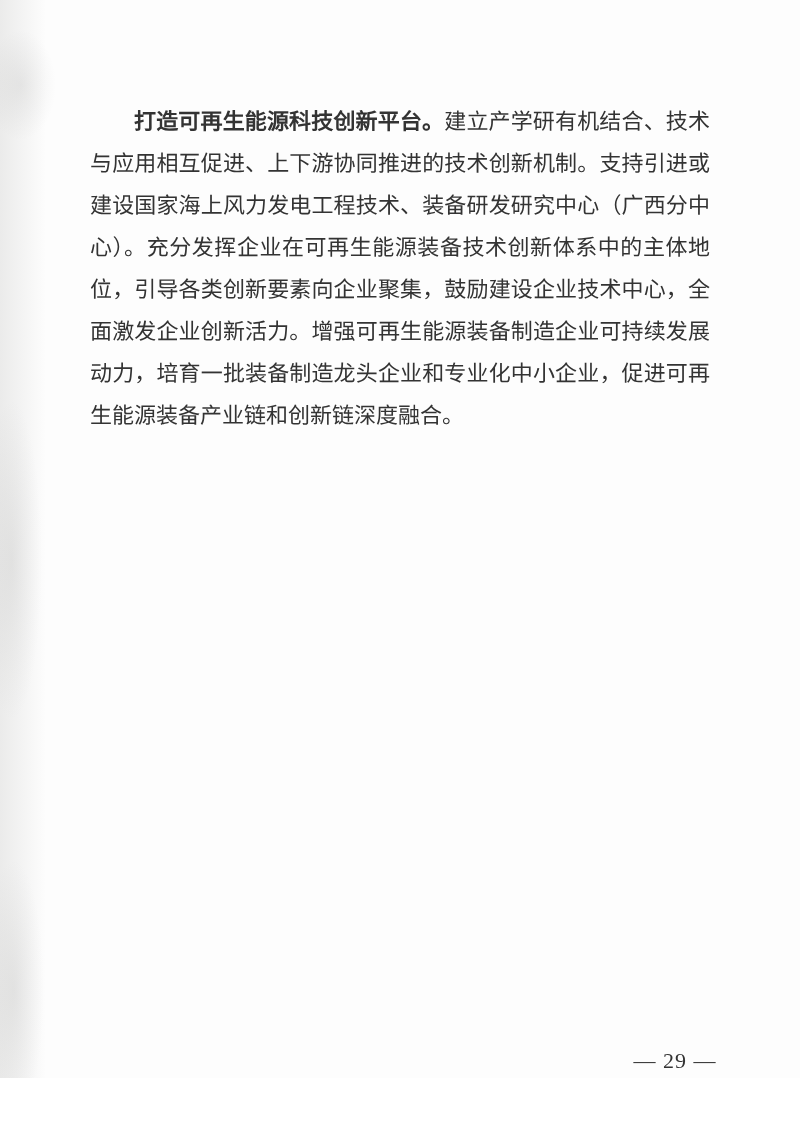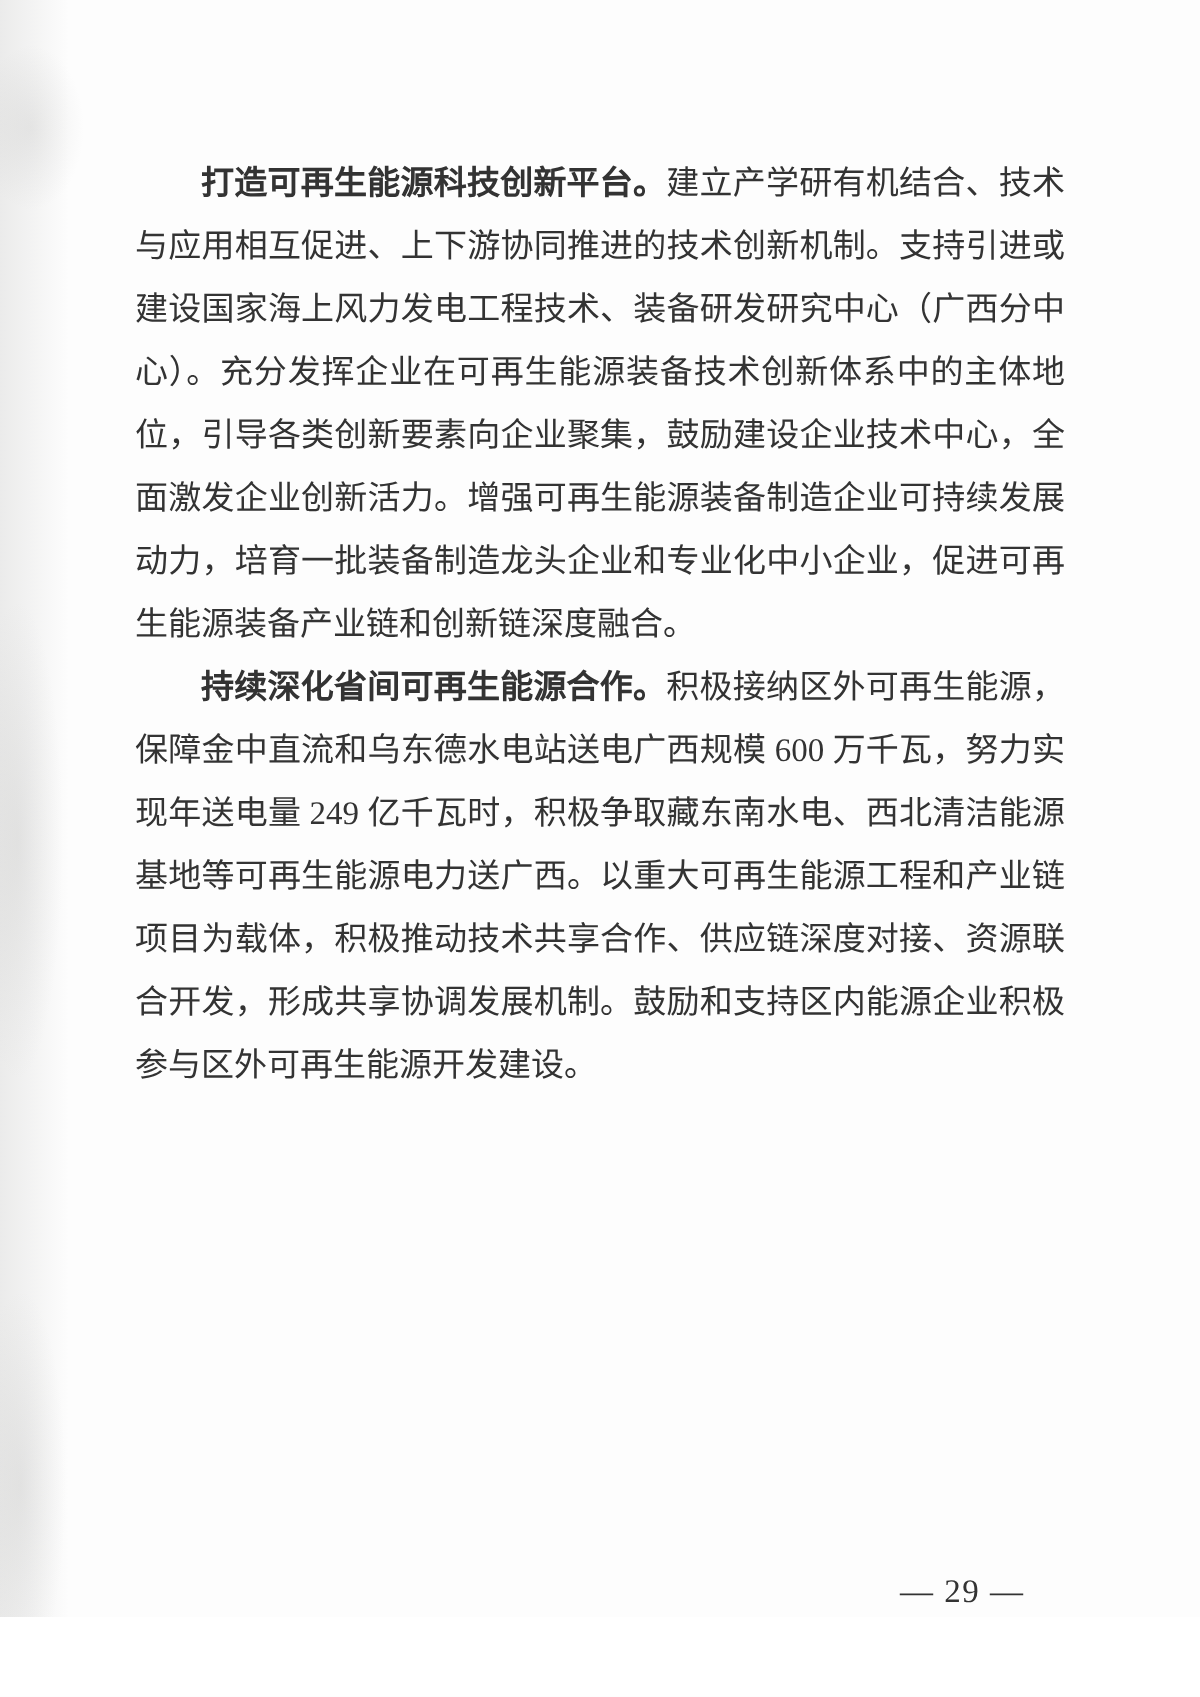--- a/index.html
+++ b/index.html
@@ -59,40 +59,40 @@
     font-weight: 700;
   }
   p.heading {
     font-weight: 700;
   }
   .page-number {
     position: absolute;
     top: 1048px;
     left: 600px;
     width: 150px;
+    text-align: center;
     font-size: 22px;
     line-height: 26px;
     letter-spacing: 1px;
     color: #333333;
   }
 </style>
 </head>
 <body>
 
 <div class="page">
 
   <span class="scan-smudge smudge-a"></span>
   <span class="scan-smudge smudge-b"></span>
   <span class="scan-smudge smudge-c"></span>
 
   <div class="content">
 
     <p class="para"><span class="lead">打造可再生能源科技创新平台。</span><span>建立产学研有机结合、技术与应用相互促进、上下游协同推进的技术创新机制。支持引进或建设国家海上风力发电工程技术、装备研发研究中心（广西分中心）。充分发挥企业在可再生能源装备技术创新体系中的主体地位，引导各类创新要素向企业聚集，鼓励建设企业技术中心，全面激发企业创新活力。增强可再生能源装备制造企业可持续发展动力，培育一批装备制造龙头企业和专业化中小企业，促进可再生能源装备产业链和创新链深度融合。</span></p>
 
 
-    <p class="para"><span class="lead">持续深化省间可再生能源合作。</span><span>积极接纳区外可再生能源，保障金中直流和乌东德水电站送电广西规模 600 万千瓦，努力实现年送电量 249 亿千瓦时，积极争取藏东南水电、西北清洁能源基地等可再生能源电力送广西。以重大可再生能源工程和产业链项目为载体，积极推动技术共享合作、供应链深度对接、资源联合开发，形成共享协调发展机制。鼓励和支持区内能源企业积极参与区外可再生能源开发建设。</span></p>
 
 
   </div>
 
   <div class="page-number">— 29 —</div>
 
 </div>
 
 </body></html>

